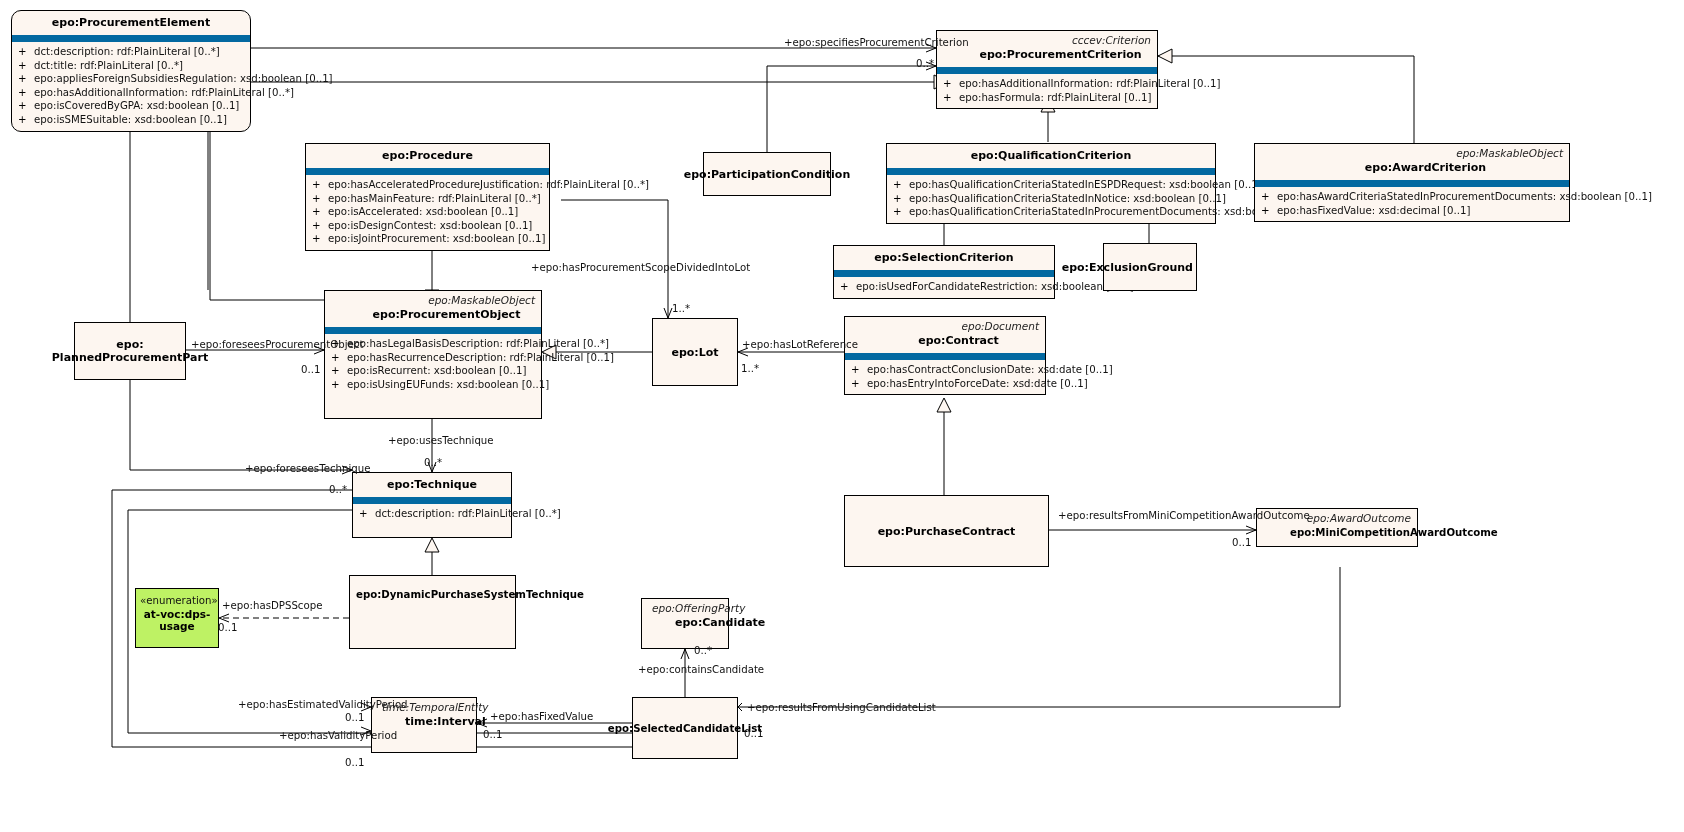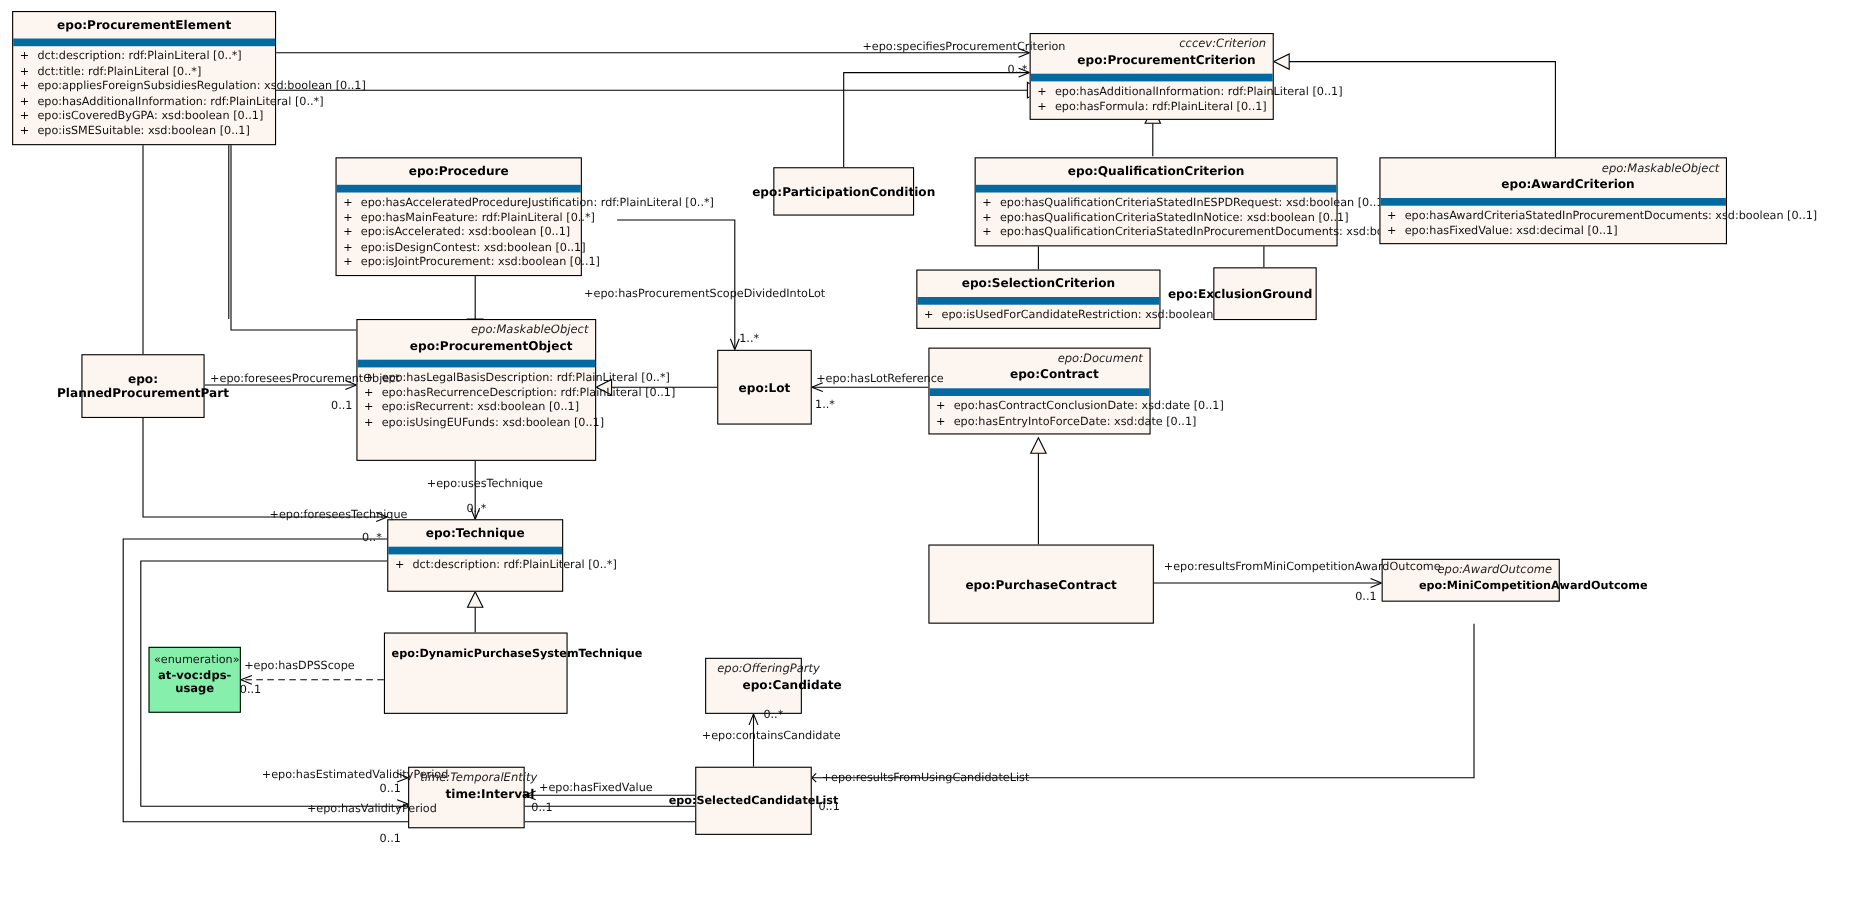--- a/index.html
+++ b/index.html
@@ -9,21 +9,21 @@
   .uml-class{position:absolute;box-sizing:border-box;border:1px solid #000;background:#fdf6f0;}
   .uml-class .stereo{font-style:italic;font-size:10.5px;color:#222;text-align:right;padding:3px 6px 0 10px;line-height:12px;}
   .uml-class .stereo.ctr{text-align:center;}
   .uml-class .cname{font-weight:bold;font-size:11px;color:#000;text-align:center;padding:5px 6px 6px 6px;line-height:13px;}
   .uml-class .cname.tight{padding-top:2px;margin-left:27px;}
   .uml-class .divider{border-top:7px solid #0369a1;}
   .uml-class .attrs{padding:3px 4px 4px 4px;}
   .uml-class .attr{font-size:10.2px;color:#111;line-height:13.6px;white-space:nowrap;padding-left:2px;}
   .uml-class .attr .plus{display:inline-block;width:16px;color:#000;}
 
-  .enum-class{position:absolute;box-sizing:border-box;border:1px solid #000;background:#86efac;}
+  .enum-class{position:absolute;box-sizing:border-box;border:1px solid #000;background:#bef264;}
   .enum-class .estereo{font-size:10.2px;text-align:center;padding:6px 4px 1px 4px;color:#111;}
   .enum-class .ename{font-size:10.5px;font-weight:bold;text-align:center;padding:1px 4px 6px 4px;color:#000;}
 
   .lbl{position:absolute;font-size:10.2px;color:#111;white-space:nowrap;line-height:12px;}
   .mult{position:absolute;font-size:10.2px;color:#111;white-space:nowrap;line-height:12px;}
 
   svg.wires{position:absolute;left:0;top:0;width:1684px;height:832px;pointer-events:none;}
   svg.wires path, svg.wires line, svg.wires polyline{fill:none;stroke:#000;stroke-width:1;}
   .tri{fill:#fdf6f0;stroke:#000;stroke-width:1;}
   .ah{fill:none;stroke:#000;stroke-width:1;}
@@ -129,42 +129,42 @@
     
     <polyline class="ah" points="361,703 371,707 361,711"></polyline>
     <polyline class="ah" points="361,727 371,731 361,735"></polyline>
 
     
     <polyline points="738,707 1340,707 1340,567"></polyline>
     <polyline class="ah" points="742,703 738,707 742,711"></polyline>
 
   </svg>
 
-  <div class="uml-class" style="left:11px;top:10px;width:240px;">
+  <div class="uml-class" style="left:11px;top:10px;width:240px;border-radius:10px;">
     <div class="cname">epo:ProcurementElement</div>
     <div class="divider attrs">
       <div class="attr"><span class="plus">+</span><span>dct:description: rdf:PlainLiteral [0..*]</span></div>
       <div class="attr"><span class="plus">+</span><span>dct:title: rdf:PlainLiteral [0..*]</span></div>
       <div class="attr"><span class="plus">+</span><span>epo:appliesForeignSubsidiesRegulation: xsd:boolean [0..1]</span></div>
       <div class="attr"><span class="plus">+</span><span>epo:hasAdditionalInformation: rdf:PlainLiteral [0..*]</span></div>
       <div class="attr"><span class="plus">+</span><span>epo:isCoveredByGPA: xsd:boolean [0..1]</span></div>
       <div class="attr"><span class="plus">+</span><span>epo:isSMESuitable: xsd:boolean [0..1]</span></div>
     </div>
   </div>
 
   <div class="uml-class" style="left:936px;top:30px;width:222px;">
     <div class="stereo">cccev:Criterion</div>
     <div class="cname tight">epo:ProcurementCriterion</div>
     <div class="divider attrs">
       <div class="attr"><span class="plus">+</span><span>epo:hasAdditionalInformation: rdf:PlainLiteral [0..1]</span></div>
       <div class="attr"><span class="plus">+</span><span>epo:hasFormula: rdf:PlainLiteral [0..1]</span></div>
     </div>
   </div>
 
-  <div class="uml-class" style="left:305px;top:143px;width:224px;">
+  <div class="uml-class" style="left:305px;top:143px;width:245px;">
     <div class="cname">epo:Procedure</div>
     <div class="divider attrs">
       <div class="attr"><span class="plus">+</span><span>epo:hasAcceleratedProcedureJustification: rdf:PlainLiteral [0..*]</span></div>
       <div class="attr"><span class="plus">+</span><span>epo:hasMainFeature: rdf:PlainLiteral [0..*]</span></div>
       <div class="attr"><span class="plus">+</span><span>epo:isAccelerated: xsd:boolean [0..1]</span></div>
       <div class="attr"><span class="plus">+</span><span>epo:isDesignContest: xsd:boolean [0..1]</span></div>
       <div class="attr"><span class="plus">+</span><span>epo:isJointProcurement: xsd:boolean [0..1]</span></div>
     </div>
   </div>
 

